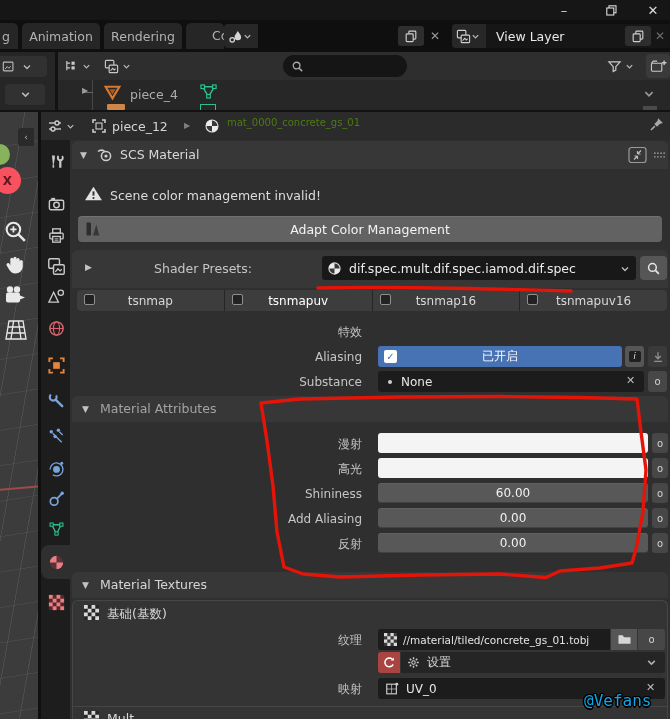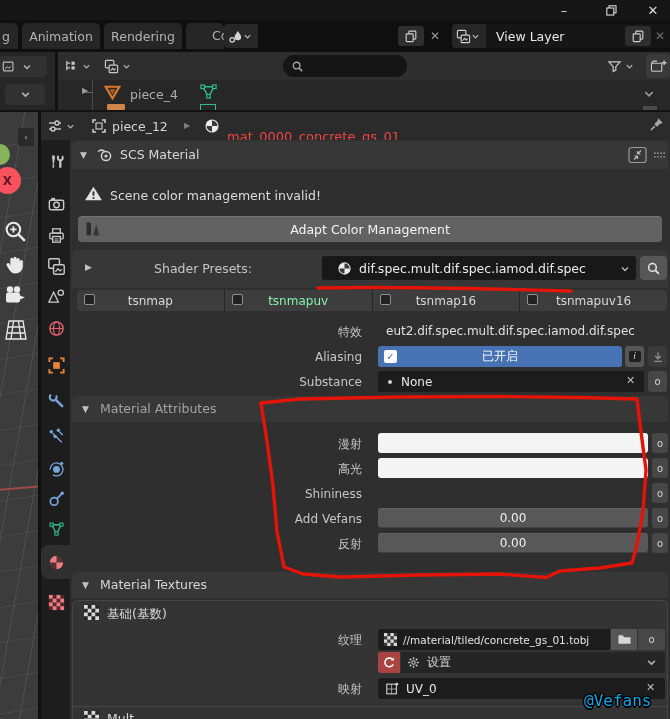--- a/index.html
+++ b/index.html
@@ -230,21 +230,21 @@
       <rect x="5" y="5" width="6" height="6" fill="none" stroke="#cfcfcf" stroke-width="1.1"></rect>
     </svg>
   <div class="r" style="left:112px;top:119px;color:#d5d5d5;font-size:12.5px;">
     <span>piece_12</span></div>
   <div class="r" style="left:184px;top:121px;color:#7f7f7f;font-size:8px;">▶</div>
   <svg class="r" width="16" height="16" viewBox="0 0 16 16" style="left:204px;top:118px;">
       <circle cx="8" cy="8" r="6" fill="#3a3a3a" stroke="#dedede" stroke-width="1.1"></circle>
       <path d="M8,8 L8,2 A6,6 0 0 0 2,8 z" fill="#ededed"></path>
       <path d="M8,8 L8,14 A6,6 0 0 0 14,8 z" fill="#ededed"></path>
     </svg>
-  <div class="r" style="left:227px;top:129px;color:#ef4444;font-size:13px;">
+  <div class="r" style="left:227px;top:117px;color:#4d7c0f;font-size:10px;">
     <span>mat_0000_concrete_gs_01</span></div>
   <div class="r" style="left:648px;top:116px;width:18px;height:18px;">
     <svg width="17" height="17" viewBox="0 0 16 16">
         <path d="M9.5,2 L14,6.5 L11,7.5 L8.5,10 L6,7.5 L9,4.5 z" fill="#a8a8a8"></path>
         <line x1="6.5" y1="9.5" x2="2.8" y2="13.2" stroke="#a8a8a8" stroke-width="1.5"></line>
       </svg>
   </div>
 
   <div class="r" style="left:41px;top:140px;width:29px;height:579px;background:#1d1d1d;"></div>
   <div class="r" style="left:41px;top:545px;width:29px;height:34px;background:#2f2f2f;border-radius:8px 0 0 8px;"></div>
@@ -403,21 +403,21 @@
     </div>
   <svg class="r" width="16" height="18" viewBox="0 0 16 18" style="left:84px;top:220px;">
       <rect x="2.5" y="2.5" width="4.5" height="13" rx="1" fill="#2d2d2d"></rect>
       <path d="M9,15.5 L12.3,4.5 L15.3,15.5 z" fill="#2d2d2d" opacity="0.8"></path>
     </svg>
 
   <div class="r panelhdr" style="left:72px;top:250px;width:596px;height:38px;"></div>
   <div class="r" style="left:85px;top:262px;color:#c2c2c2;font-size:9px;">▶</div>
   <div class="r lblR" style="left:120px;top:261px;width:132px;height:16px;font-size:12.5px;">
     <span>Shader Presets:</span></div>
-  <div class="r vctr pfield" style="left:322px;top:256px;width:314px;height:24px;padding-left:15px;background:#181818;">
+  <div class="r vctr pfield" style="left:322px;top:256px;width:314px;height:24px;padding-left:5px;background:#181818;">
     <svg width="15" height="15" viewBox="0 0 16 16">
         <circle cx="8" cy="8" r="6" fill="#3a3a3a" stroke="#dedede" stroke-width="1.1"></circle>
         <path d="M8,8 L8,2 A6,6 0 0 0 2,8 z" fill="#ededed"></path>
         <path d="M8,8 L8,14 A6,6 0 0 0 14,8 z" fill="#ededed"></path>
       </svg>
     <span style="margin-left:7px;font-size:12.5px;color:#ececec;">dif.spec.mult.dif.spec.iamod.dif.spec</span>
     <svg class="r" width="10" height="10" viewBox="0 0 10 10" style="left:298px;top:8px;">
         <polyline points="2,3.5 5,6.5 8,3.5" fill="none" stroke="#b8b8b8" stroke-width="1.4"></polyline>
       </svg>
   </div>
@@ -430,42 +430,40 @@
 
   <div class="r" style="left:77px;top:290px;width:590px;height:21px;background:#262626;border-radius:4px;display:flex;gap:1px;overflow:hidden;">
     <div class="r" style="position:relative;flex:1;background:#3d3d3d;">
       <span class="r chk" style="left:7px;top:4px;width:11px;height:11px;"></span>
       <div class="ctr" style="width:100%;height:100%;color:#d8d8d8;">
           <span>tsnmap</span>
         </div>
       </div>
     <div class="r" style="position:relative;flex:1;background:#3d3d3d;">
       <span class="r chk" style="left:7px;top:4px;width:11px;height:11px;"></span>
-      <div class="ctr" style="width:100%;height:100%;color:#86efac;">
+      <div class="ctr" style="width:100%;height:100%;color:#ffffff;">
           <span>tsnmapuv</span>
         </div>
       </div>
     <div class="r" style="position:relative;flex:1;background:#3d3d3d;">
       <span class="r chk" style="left:7px;top:4px;width:11px;height:11px;"></span>
       <div class="ctr" style="width:100%;height:100%;color:#d8d8d8;">
           <span>tsnmap16</span>
         </div>
       </div>
     <div class="r" style="position:relative;flex:1;background:#3d3d3d;">
       <span class="r chk" style="left:7px;top:4px;width:11px;height:11px;"></span>
       <div class="ctr" style="width:100%;height:100%;color:#d8d8d8;">
           <span>tsnmapuv16</span>
         </div>
       </div>
   </div>
 
   <div class="r lblR" style="left:150px;top:324px;width:212px;height:16px;">
     <span>特效</span></div>
-  <div class="r" style="left:386px;top:324px;color:#e0e0e0;font-size:12px;">
-    <span>eut2.dif.spec.mult.dif.spec.iamod.dif.spec</span></div>
 
   <div class="r lblR" style="left:150px;top:349px;width:212px;height:16px;">
     <span>Aliasing</span></div>
   <div class="r" style="left:378px;top:346px;width:244px;height:21px;background:#4772b3;border-radius:3px;">
     <div class="r ctr" style="left:6px;top:4px;width:13px;height:13px;background:#fff;border-radius:2px;color:#4772b3;font-size:10px;font-weight:bold;">✓</div>
     <div class="ctr" style="width:100%;height:100%;color:#fff;font-size:12px;">
         <span>已开启</span>
       </div>
   </div>
   <div class="r ctr" style="left:625px;top:346px;width:19px;height:21px;background:#565656;border-radius:3px;">
@@ -497,24 +495,27 @@
   <div class="r" style="left:378px;top:433px;width:270px;height:20px;background:#f4f4f4;border-radius:3px;"></div>
   <div class="r ctr obtn" style="left:652px;top:433px;width:16px;height:20px;">o</div>
 
   <div class="r lblR" style="left:140px;top:461px;width:222px;height:16px;">
     <span>高光</span></div>
   <div class="r" style="left:378px;top:458px;width:270px;height:20px;background:#f4f4f4;border-radius:3px;"></div>
   <div class="r ctr obtn" style="left:652px;top:458px;width:16px;height:20px;">o</div>
 
   <div class="r lblR" style="left:140px;top:486px;width:222px;height:16px;">
     <span>Shininess</span></div>
+  <div class="r slider ctr" style="left:378px;top:483px;width:270px;height:20px;">
+    <span>60.00</span>
+    </div>
   <div class="r ctr obtn" style="left:652px;top:483px;width:16px;height:20px;">o</div>
 
   <div class="r lblR" style="left:140px;top:511px;width:222px;height:16px;">
-    <span>Add Vefans</span></div>
+    <span>Add Aliasing</span></div>
   <div class="r slider ctr" style="left:378px;top:508px;width:270px;height:20px;">
     <span>0.00</span>
     </div>
   <div class="r ctr obtn" style="left:652px;top:508px;width:16px;height:20px;">o</div>
 
   <div class="r lblR" style="left:140px;top:536px;width:222px;height:16px;">
     <span>反射</span></div>
   <div class="r slider ctr" style="left:378px;top:533px;width:270px;height:20px;">
     <span>0.00</span>
     </div>

